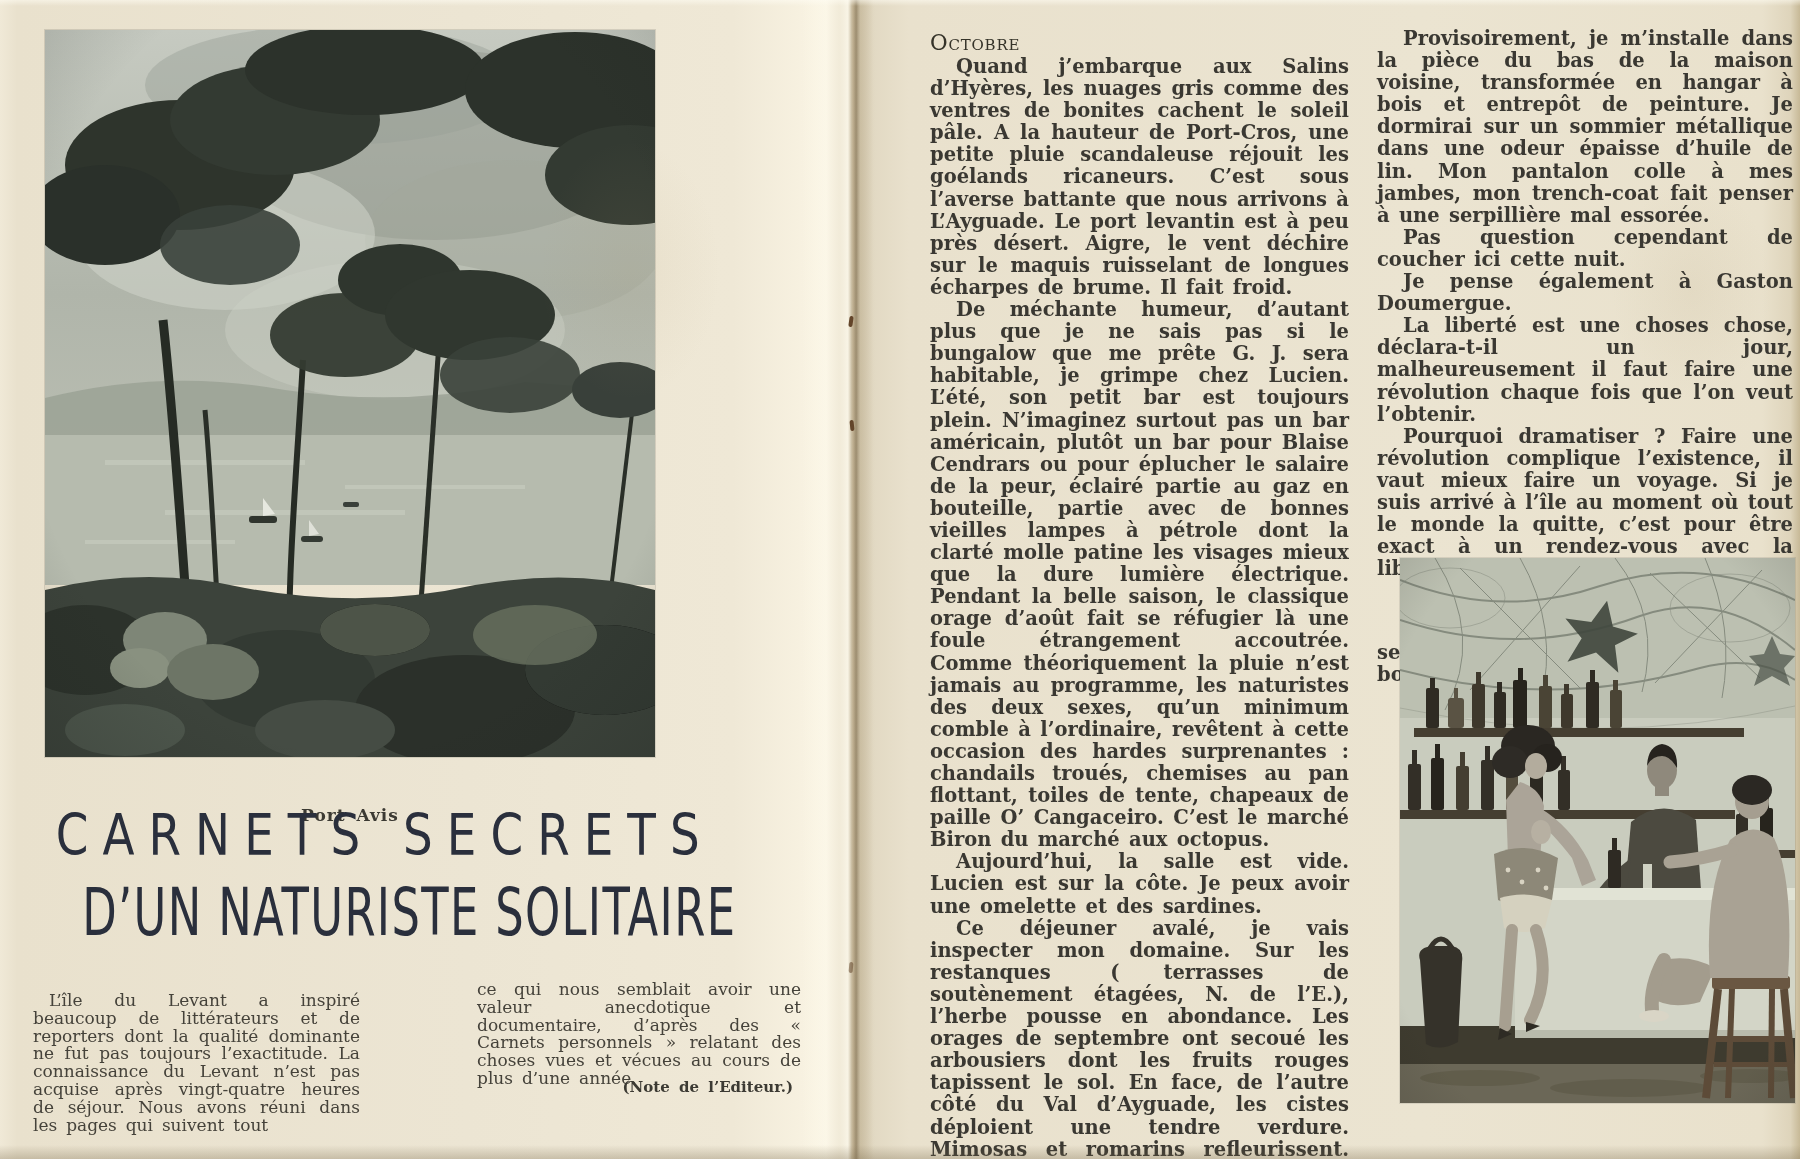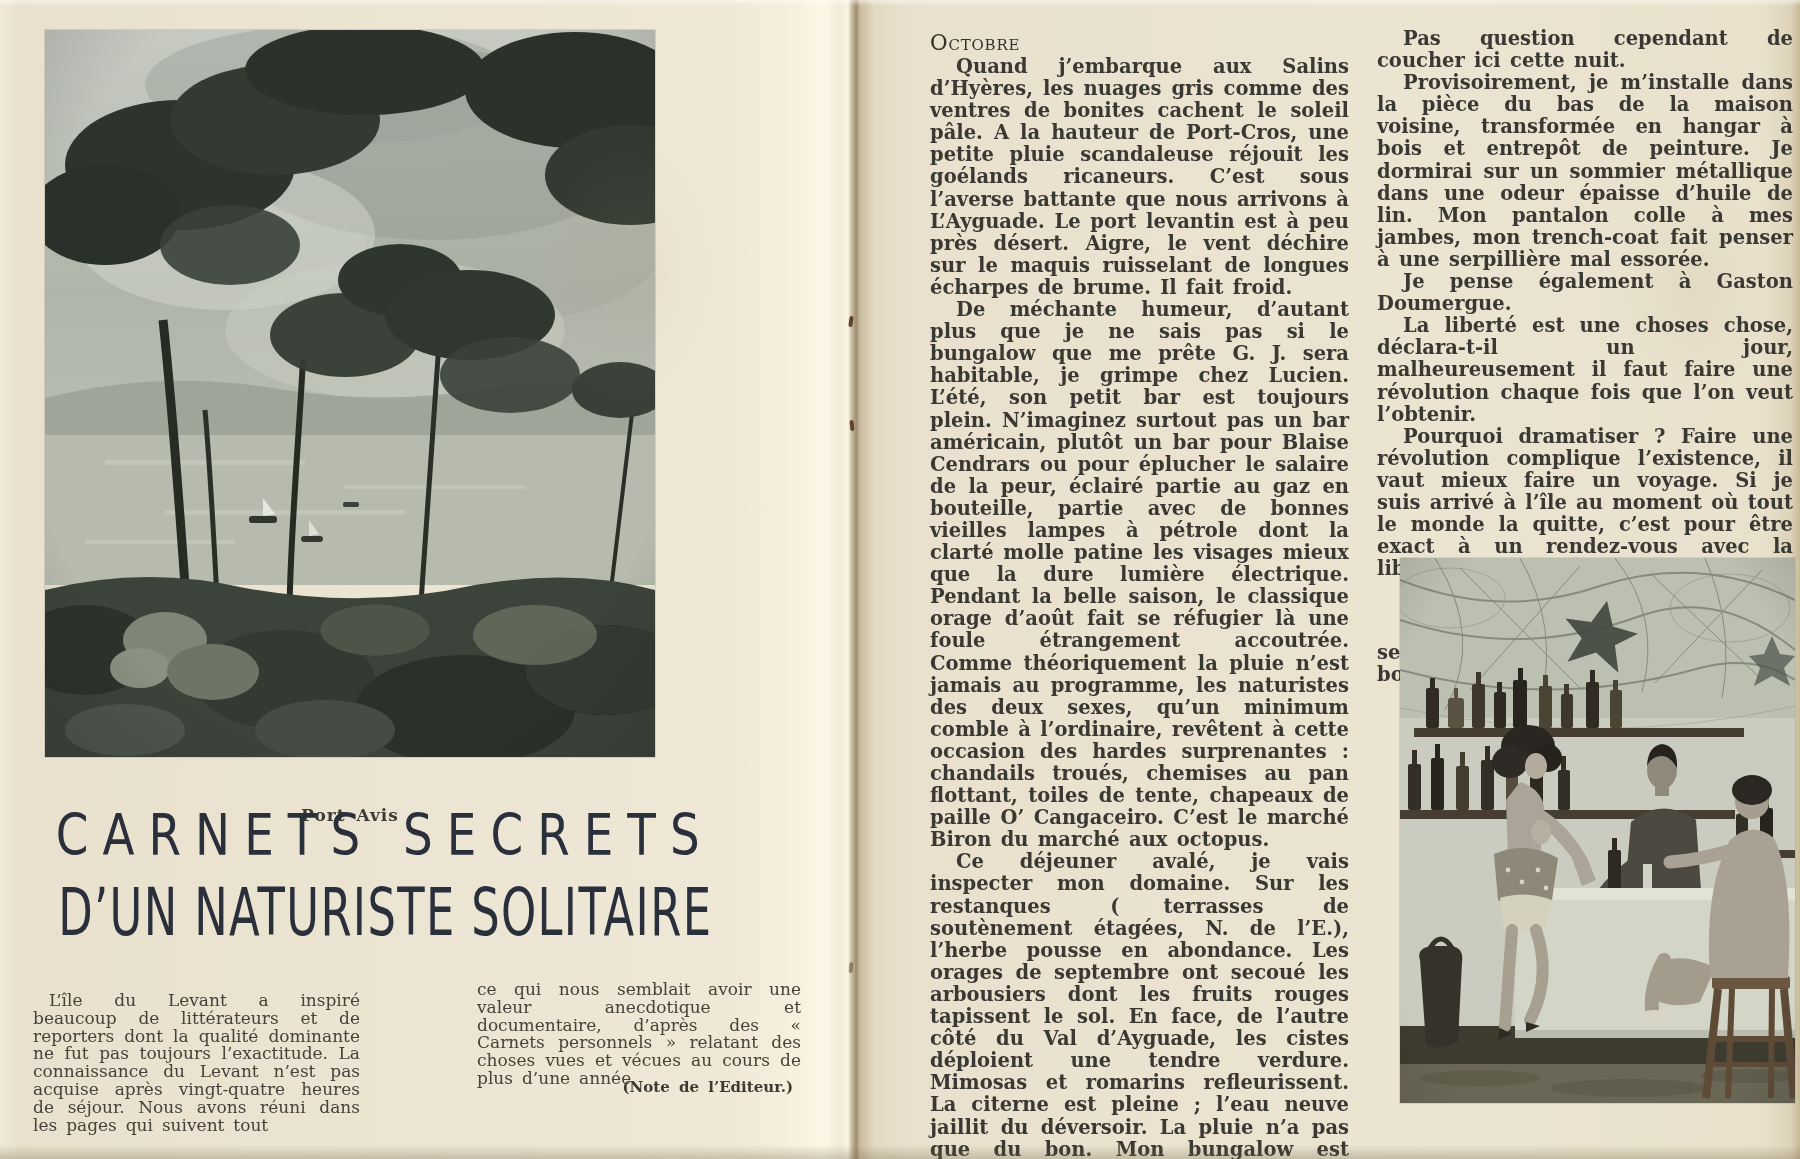--- a/index.html
+++ b/index.html
@@ -22,21 +22,21 @@
   
   #photo-left{position:absolute;left:45px;top:30px;width:610px;height:727px;
     box-shadow:0 0 0 1px rgba(60,60,55,.15);}
   #photo-left svg{display:block;width:100%;height:100%;}
   #photo-caption{position:absolute;left:45px;top:805px;width:610px;text-align:center;
     font-size:17px;font-weight:700;color:#3c3a33;letter-spacing:1px;word-spacing:4px;}
   .title-line{position:absolute;left:0;width:770px;display:flex;justify-content:center;color:#2a2f3c;align-items:flex-end;}
   #title1{top:800px;}
   #title1 span{font-family:"DejaVu Sans","Liberation Sans",sans-serif;font-size:60px;font-weight:500;
     letter-spacing:0.30em;transform:scale(0.78,0.95);white-space:nowrap;}
-  #title2{top:876px;}
+  #title2{top:876px;margin-left:24px;}
   #title2 span{font-family:"DejaVu Sans","Liberation Sans",sans-serif;font-size:64px;font-weight:500;
     letter-spacing:0.03em;transform:scale(0.70,1.02);white-space:nowrap;}
   .intro-col{position:absolute;font-size:17px;line-height:17.8px;color:#45423a;
     text-align:justify;word-spacing:3.5px;}
   #intro-col1{left:33px;top:992px;width:327px;}
   #intro-col2{left:477px;top:981px;width:324px;}
   .intro-col .ind{display:inline-block;width:16px;}
   #editor-note{position:absolute;left:477px;top:1078px;width:316px;text-align:right;
     font-size:15px;font-weight:700;color:#3c3a33;word-spacing:4px;}
 
@@ -159,27 +159,28 @@
 
   <div id="right-page">
     <div class="stain" style="left:760px;top:180px;width:160px;height:220px;background:radial-gradient(closest-side,rgba(170,150,110,0.10),rgba(170,150,110,0));"></div>
   </div>
 
   <div id="heading-october" class="section-heading">Octobre</div>
 
   <div class="body-col" id="col1">
     <p>Quand j’embarque aux Salins d’Hyères, les nuages gris comme des ventres de bonites cachent le soleil pâle. A la hauteur de Port-Cros, une petite pluie scandaleuse réjouit les goélands ricaneurs. C’est sous l’averse battante que nous arrivons à L’Ayguade. Le port levantin est à peu près désert. Aigre, le vent déchire sur le maquis ruisselant de longues écharpes de brume. Il fait froid.</p>
     <p>De méchante humeur, d’autant plus que je ne sais pas si le bungalow que me prête G. J. sera habitable, je grimpe chez Lucien. L’été, son petit bar est toujours plein. N’imaginez surtout pas un bar américain, plutôt un bar pour Blaise Cendrars ou pour éplucher le salaire de la peur, éclairé partie au gaz en bouteille, partie avec de bonnes vieilles lampes à pétrole dont la clarté molle patine les visages mieux que la dure lumière électrique. Pendant la belle saison, le classique orage d’août fait se réfugier là une foule étrangement accoutrée. Comme théoriquement la pluie n’est jamais au programme, les naturistes des deux sexes, qu’un minimum comble à l’ordinaire, revêtent à cette occasion des hardes surprenantes : chandails troués, chemises au pan flottant, toiles de tente, chapeaux de paille O’ Cangaceiro. C’est le marché Biron du marché aux octopus.</p>
+    <p>Aujourd’hui, la salle est vide. Lucien est sur la côte. Je peux avoir une omelette et des sardines.</p>
     <p><span>Ce déjeuner avalé, je vais inspecter mon domaine. Sur les restanques (</span><span class="ital">terrasses de soutènement étagées, N. de l’E.</span><span>), l’herbe pousse en abondance. Les orages de septembre ont secoué les arbousiers dont les fruits rouges tapissent le sol. En face, de l’autre côté du Val d’Ayguade, les cistes déploient une tendre verdure. Mimosas et romarins refleurissent. La citerne est pleine ; l’eau neuve jaillit du déversoir. La pluie n’a pas que du bon. Mon bungalow est envahi par l’humidité et toutes sortes d’insectes venus s’abriter.</span></p>
 
   </div>
 
   <div class="body-col" id="col2">
+    <p>Provisoirement, je m’installe dans la pièce du bas de la maison voisine, transformée en hangar à bois et entrepôt de peinture. Je dormirai sur un sommier métallique dans une odeur épaisse d’huile de lin. Mon pantalon colle à mes jambes, mon trench-coat fait penser à une serpillière mal essorée.</p>
     <p>Pas question cependant de coucher ici cette nuit.</p>
-    <p>Provisoirement, je m’installe dans la pièce du bas de la maison voisine, transformée en hangar à bois et entrepôt de peinture. Je dormirai sur un sommier métallique dans une odeur épaisse d’huile de lin. Mon pantalon colle à mes jambes, mon trench-coat fait penser à une serpillière mal essorée.</p>
     <p>Je pense également à Gaston Doumergue.</p>
     <p>La liberté est une choses chose, déclara-t-il un jour, malheureusement il faut faire une révolution chaque fois que l’on veut l’obtenir.</p>
     <p>Pourquoi dramatiser ? Faire une révolution complique l’existence, il vaut mieux faire un voyage. Si je suis arrivé à l’île au moment où tout le monde la quitte, c’est pour être exact à un rendez-vous avec la liberté.</p>
     <p id="heading-fin-october" class="section-heading">Fin Octobre</p>
     <p>Mon bungalow est parfaitement sec. Comme j’y fais ma cuisine au bois, le feu quotidien</p>
   </div>
 
   <div id="photo-right">
     <svg viewBox="0 0 395 545" preserveAspectRatio="none">
       <defs>

